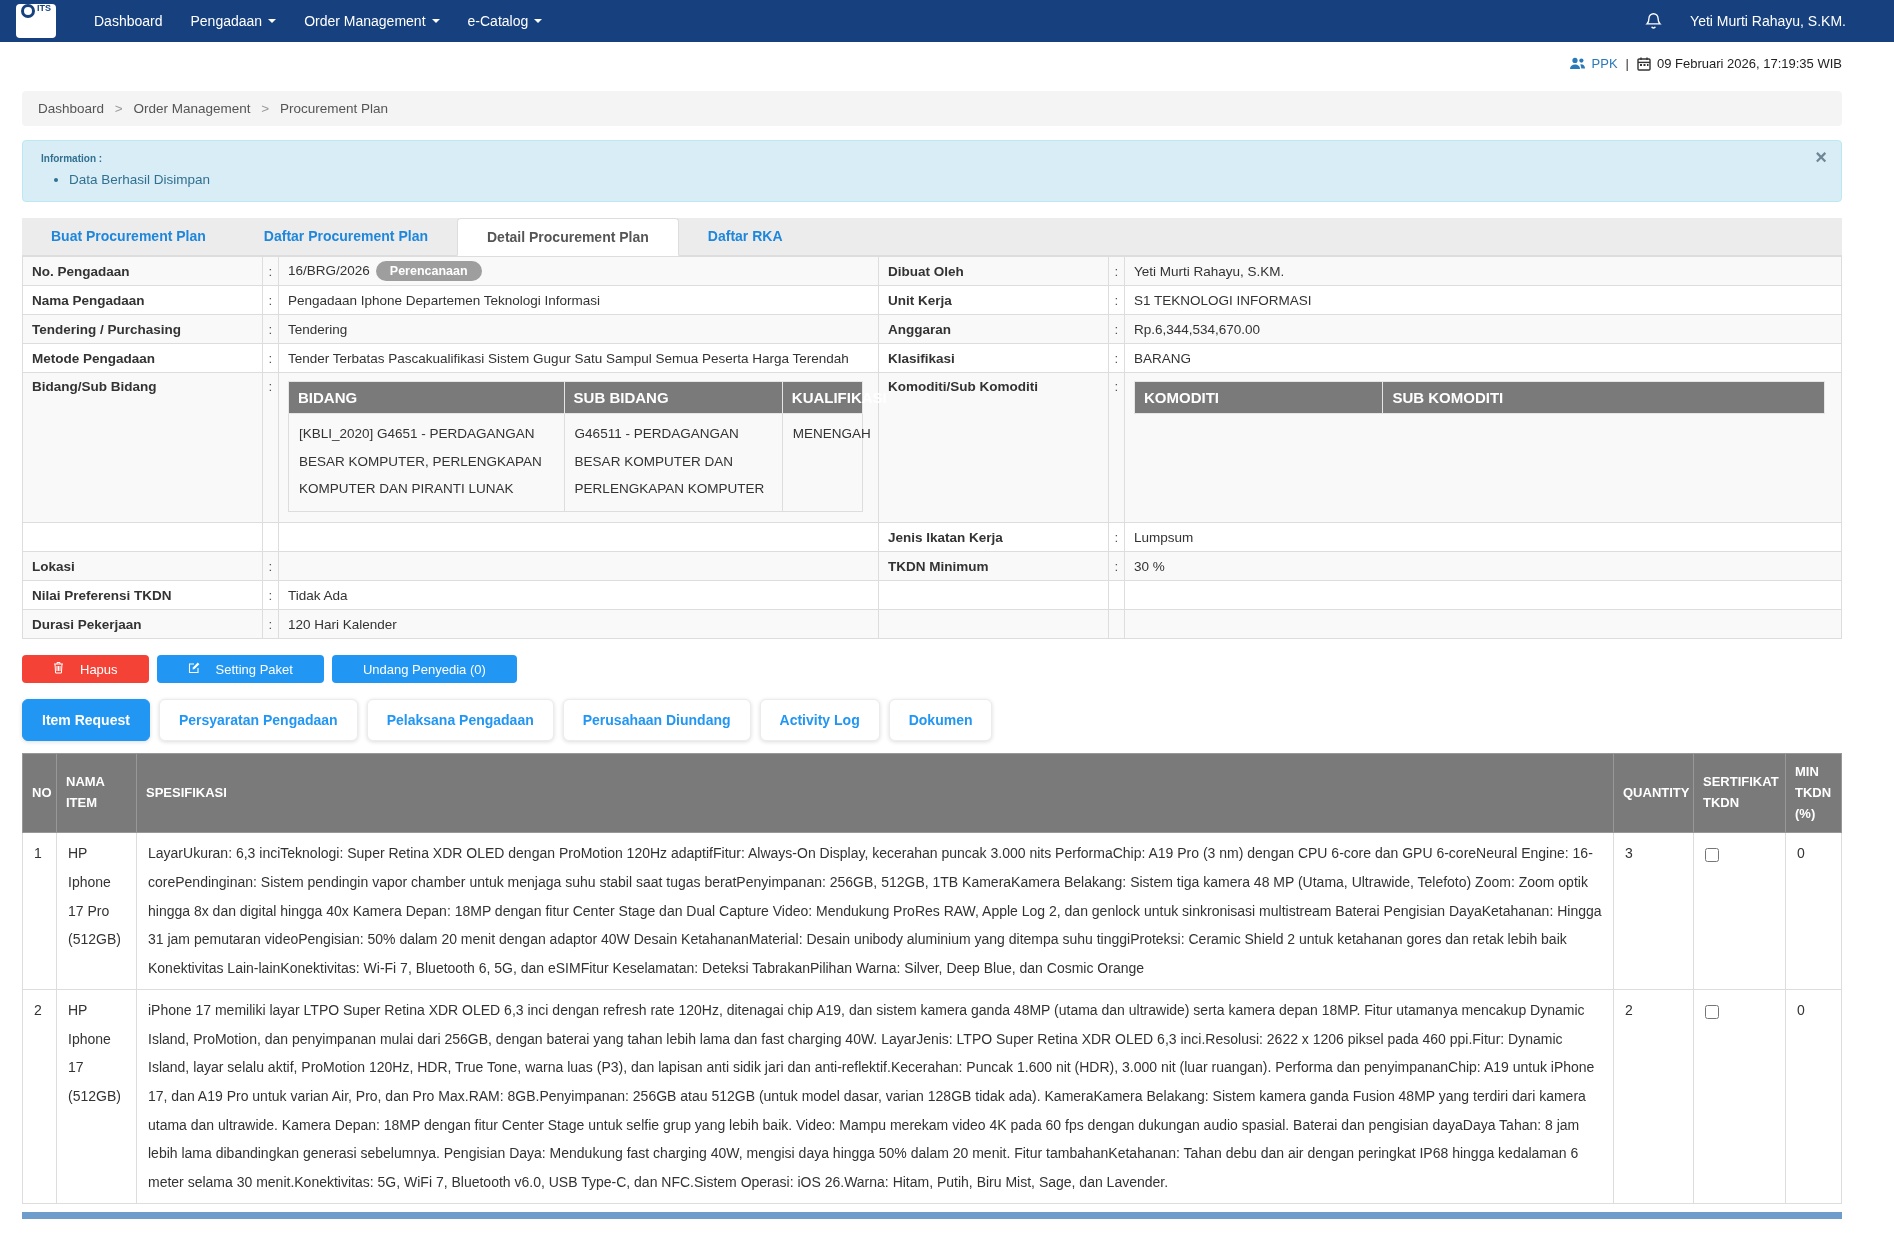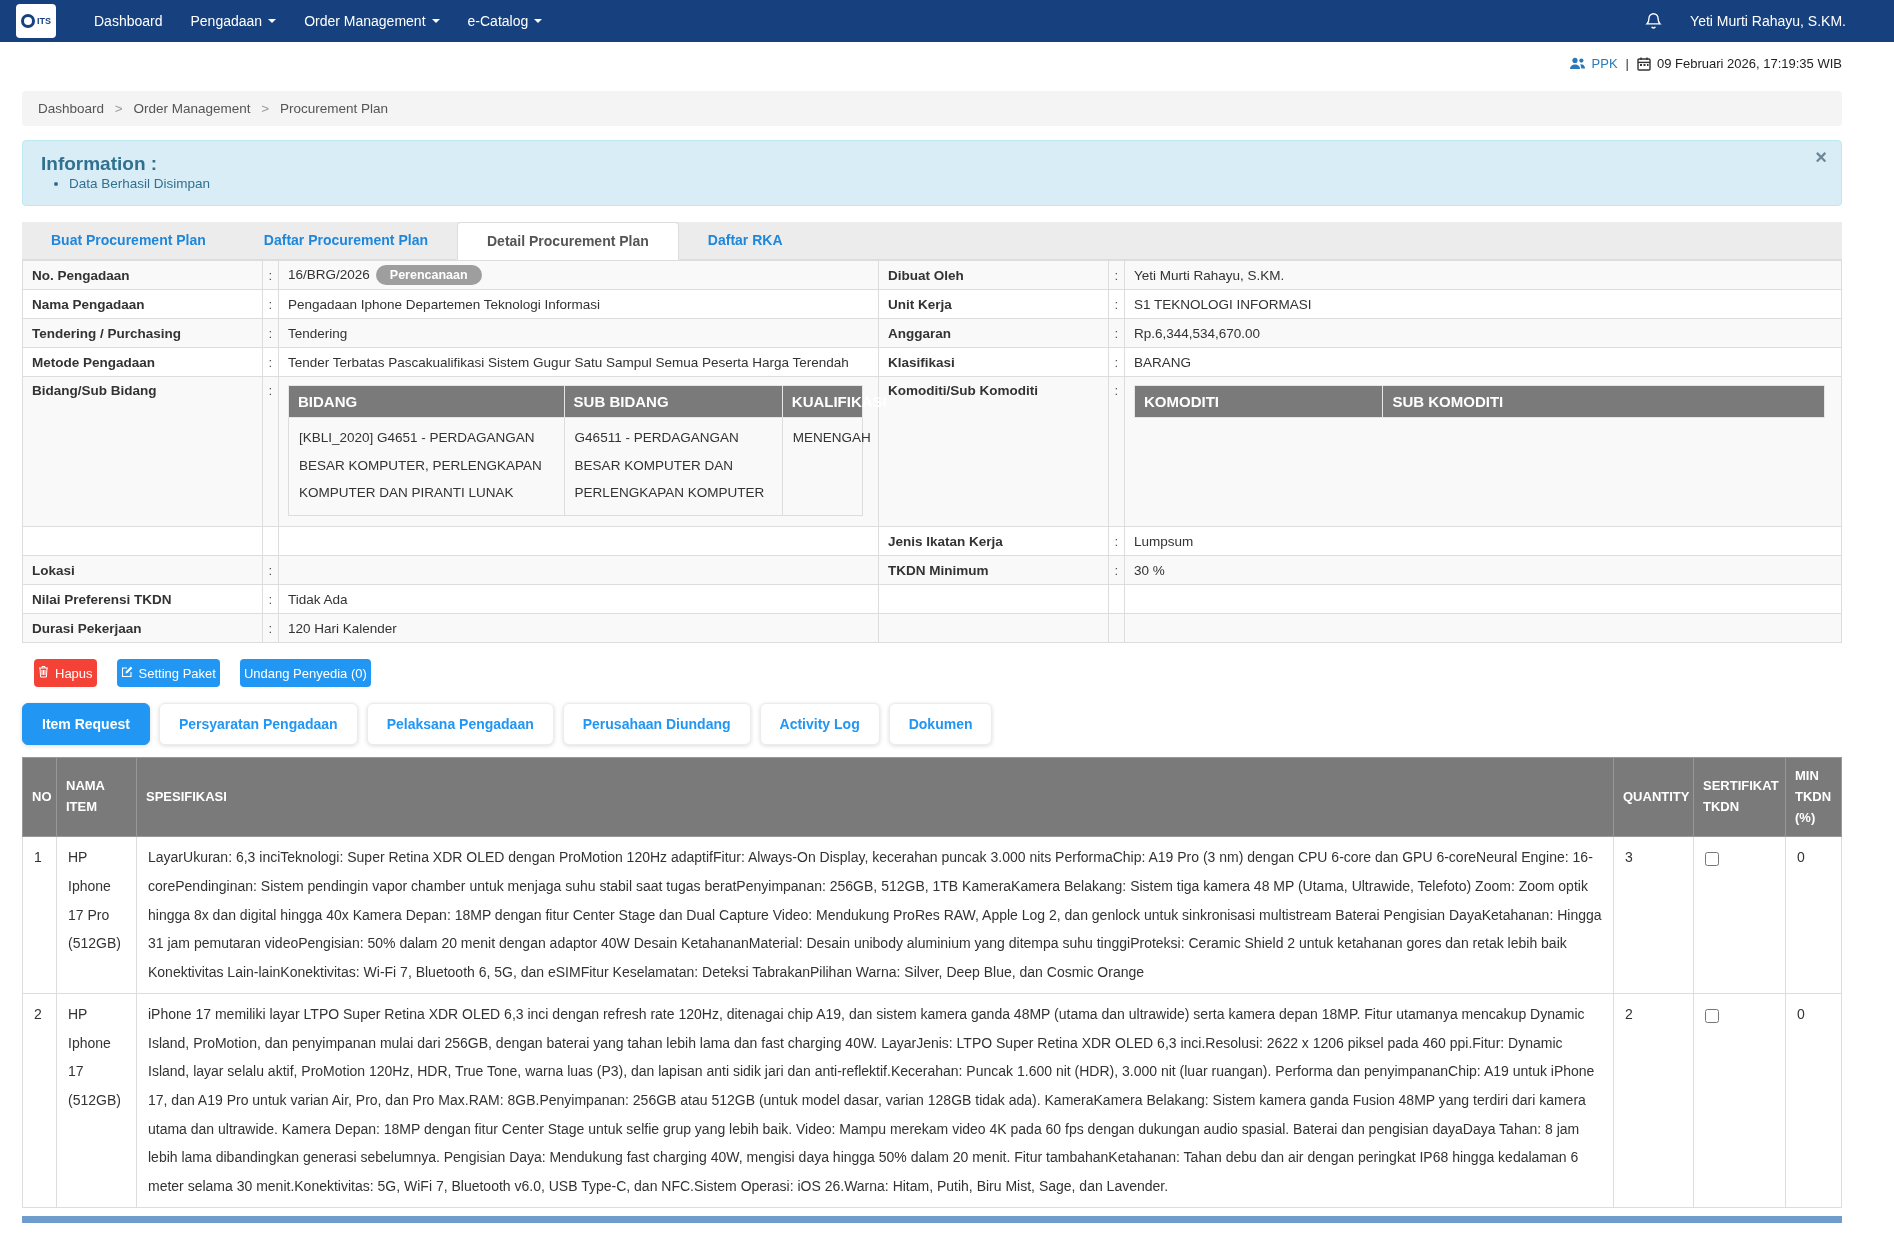--- a/index.html
+++ b/index.html
@@ -2,21 +2,21 @@
 <html><head>
 <meta charset="utf-8">
 <style>
   * { box-sizing: border-box; margin: 0; padding: 0; }
   html,body { width:1894px; height:1241px; overflow:hidden; background:#fff;
     font-family:"Liberation Sans","DejaVu Sans",sans-serif; color:#333; }
 
   
   .navbar { height:42px; background:#17417e; display:flex; align-items:center; padding:0 48px 0 16px; }
   .brand-box { width:40px; height:34px; background:#fff; border-radius:4px; margin-right:24px;
-    display:flex; align-items:center; justify-content:center; gap:2px; }
+    display:flex; align-items:flex-start; justify-content:center; gap:2px; }
   .brand-ring { width:14px; height:14px; border:3px solid #17417e; border-radius:50%; }
   .brand-txt { font-size:9px; font-weight:bold; color:#17417e; line-height:1; }
   .nav-item { color:#fff; font-size:14px; padding:0 14px; height:42px; display:flex; align-items:center; gap:6px; cursor:pointer; }
   .caret { width:0; height:0; border-left:4px solid transparent; border-right:4px solid transparent; border-top:4px solid #fff; }
   .nav-spacer { flex:1; }
   .bell { margin-right:28px; cursor:pointer; display:flex; }
   .nav-user { color:#fff; font-size:14px; cursor:pointer; }
 
   
   .meta-bar { text-align:right; padding:14px 52px 6px 0; font-size:13px; color:#222; display:flex; justify-content:flex-end; align-items:center; gap:6px; }
@@ -28,21 +28,21 @@
   .container { margin:0 52px 0 22px; }
 
   .breadcrumb { background:#f4f4f4; border-radius:4px; padding:10px 16px; margin-top:14px;
     font-size:13.5px; color:#555; }
   .breadcrumb .bc-sep { color:#999; padding:0 7px; }
   .bc-link { color:#555; cursor:pointer; }
 
   
   .alert-info { position:relative; background:#d9edf7; border:1px solid #bce8f1; border-radius:4px;
     margin-top:14px; padding:12px 40px 14px 18px; color:#31708f; }
-  .alert-title { font-weight:bold; font-size:19px; margin-bottom:1px; }
+  .alert-title { font-weight:bold; font-size:10px; margin-bottom:8px; }
   .alert-info ul { margin-left:28px; font-size:13.5px; }
   .alert-close { position:absolute; top:6px; right:14px; font-size:20px; font-weight:bold; color:#6e8794; cursor:pointer; line-height:1; }
 
   
   .tabstrip { display:flex; margin-top:16px; background:#ececec; border-bottom:1px solid #ddd; }
   .tab { padding:10px 29px; font-size:14px; font-weight:bold; color:#1e87dc; cursor:pointer; }
   .tab.active { background:#fff; color:#555; border:1px solid #ddd; border-bottom:1px solid #fff;
     margin-bottom:-1px; border-radius:4px 4px 0 0; }
 
   
@@ -55,22 +55,22 @@
   .badge-pill { display:inline-block; background:#9e9e9e; color:#fff; font-size:12.5px;
     border-radius:11px; padding:3px 14px; margin-left:6px;font-weight:bold; }
 
   table.inner { width:99%; border-collapse:collapse; table-layout:fixed; margin:2px 0 6px; background:#fff; }
   table.inner th { background:#7a7a7a; color:#fff; font-size:15px; font-weight:bold; text-align:left;
     padding:7px 9px; border:1px solid #e6e6e6; }
   table.inner td { border:1px solid #ddd; padding:8px 10px; font-size:13.5px; line-height:2.05; vertical-align:top; background:#fff; }
 
   
   .actions { display:flex; gap:8px; margin-top:16px; }
-  .btn { border:none; border-radius:4px; color:#fff; font-size:13px; padding:6px 4px; cursor:pointer;
-    display:inline-flex; align-items:center; gap:6px; font-family:inherit;margin-left:12px; }
+  .btn { border:none; border-radius:4px; color:#fff; font-size:13px; padding:6px 31px; cursor:pointer;
+    display:inline-flex; align-items:center; gap:16px; font-family:inherit; }
   .btn-danger { background:#f44336; }
   .btn-primary { background:#2196f3; }
 
   
   .pills { display:flex; gap:9px; margin-top:16px; }
   .pill { background:#fff; color:#2196f3; font-weight:bold; font-size:14px; padding:12px 19px;
     border-radius:6px; border:1px solid #ececec; box-shadow:0 1px 4px rgba(0,0,0,.14); cursor:pointer; }
   .pill.active { background:#2196f3; color:#fff; border-color:#2196f3; }
 
   

